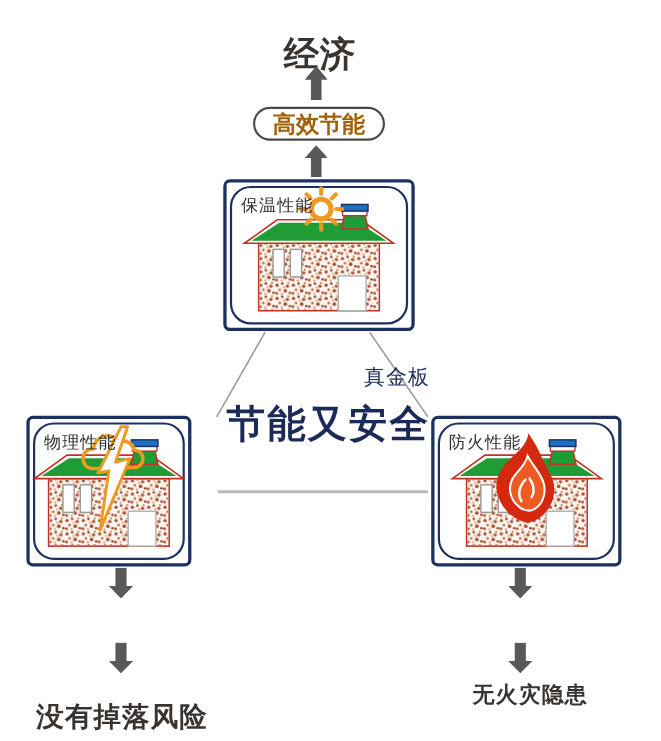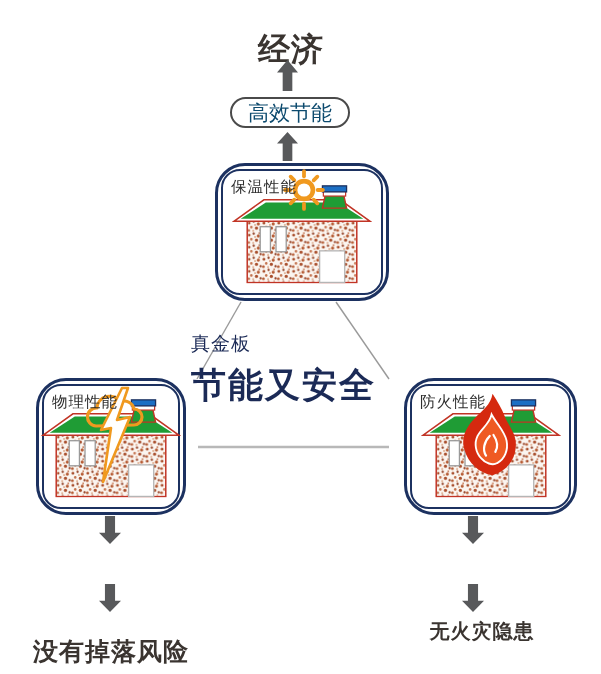--- a/index.html
+++ b/index.html
@@ -10,51 +10,51 @@
   #connectors{position:absolute;left:0;top:0;width:601px;height:674px;pointer-events:none;}
 
   
   .result-text{position:absolute;font-weight:bold;color:#3a3430;text-align:center;letter-spacing:1px;}
   .economy{left:211px;top:28px;width:160px;font-size:32px;}
   .result-left{left:21px;top:618px;width:180px;font-size:25px;margin-top:17px;}
   .result-right{left:392px;top:618px;width:180px;font-size:20px;}
 
   
   .pill{position:absolute;background:#fff;display:flex;align-items:center;justify-content:center;
-        color:#0c4a6e;font-weight:normal;box-sizing:border-box;}
+        color:#a16207;font-weight:bold;box-sizing:border-box;}
   .pill-top{left:230px;top:97px;width:120px;height:31px;border:2px solid #4a4a4a;border-radius:16px;font-size:21px;}
   .pill-left{left:52px;top:545px;width:116px;height:33px;border:1.5px solid #808080;border-radius:17px;font-size:20px;}
   .pill-right{left:415px;top:545px;width:116px;height:33px;border:1.5px solid #808080;border-radius:17px;font-size:20px;}
 
   
   .arrow{position:absolute;background:#58595b;}
   .arrow-up{clip-path:polygon(50% 0,100% 40%,73% 40%,73% 100%,27% 100%,27% 40%,0 40%);}
   .arrow-down{clip-path:polygon(27% 0,73% 0,73% 60%,100% 60%,50% 100%,0 60%,27% 60%);}
   .a1{left:277px;top:60px;width:21px;height:31px;}
   .a2{left:277px;top:132px;width:21px;height:29px;}
   .aL1{left:99px;top:516px;width:22px;height:28px;}
   .aL2{left:99px;top:584px;width:22px;height:28px;}
   .aR1{left:462px;top:516px;width:22px;height:28px;}
   .aR2{left:462px;top:584px;width:22px;height:28px;}
 
   
-  .card{position:absolute;border:3px solid #1c3160;border-radius:30px;background:#fff;padding:3px;box-sizing:border-box;margin-left:12px;}
+  .card{position:absolute;border:3px solid #1c3160;border-radius:6px;background:#fff;padding:3px;box-sizing:border-box;}
   .card-inner{width:100%;height:100%;border:2px solid #1c3160;border-radius:19px;position:relative;box-sizing:border-box;}
   .card-top{left:203px;top:163px;width:174px;height:138px;}
   .card-left{left:24px;top:378px;width:150px;height:137px;}
   .card-right{left:392px;top:378px;width:173px;height:137px;}
   .card-label{position:absolute;left:8px;top:6px;font-size:15.5px;color:#2e2e2e;letter-spacing:1px;z-index:3;}
   .house-slot{position:absolute;left:50%;transform:translateX(-50%);bottom:5px;width:140px;height:104px;z-index:1;}
   .icon-slot{position:absolute;z-index:2;}
   .icon-sun{left:60px;top:-2px;width:42px;height:42px;}
   .icon-bolt{left:40px;top:-2px;width:68px;height:104px;}
   .icon-flame{left:36px;top:6px;width:76px;height:86px;}
 
   
-  .center-block{position:absolute;left:191px;top:333px;width:200px;text-align:left;color:#1b2a56;}
+  .center-block{position:absolute;left:191px;top:333px;width:200px;text-align:right;color:#1b2a56;}
   .center-line{font-size:19px;line-height:22px;letter-spacing:1px;}
   .center-headline{font-size:35px;font-weight:bold;margin-top:7px;letter-spacing:2px;}
 </style>
 </head>
 <body>
 
 <div class="canvas">
 
   <svg id="connectors">
     <line x1="241" y1="302" x2="197" y2="379" stroke="#9a9a9a" stroke-width="1.4"></line>

